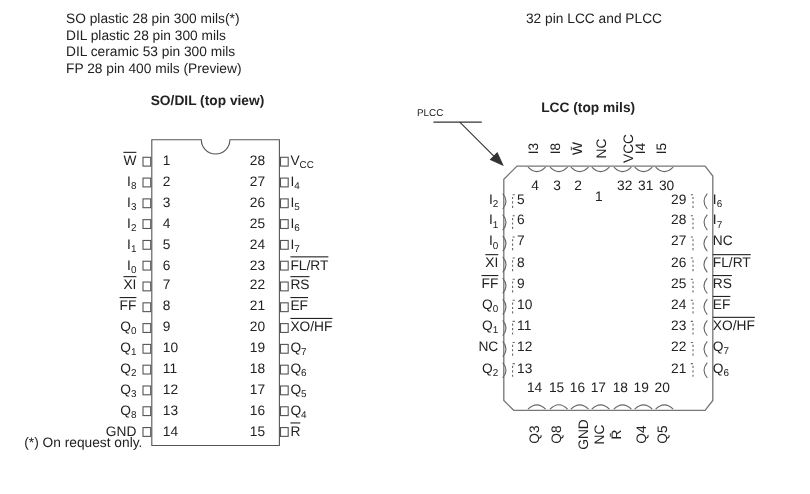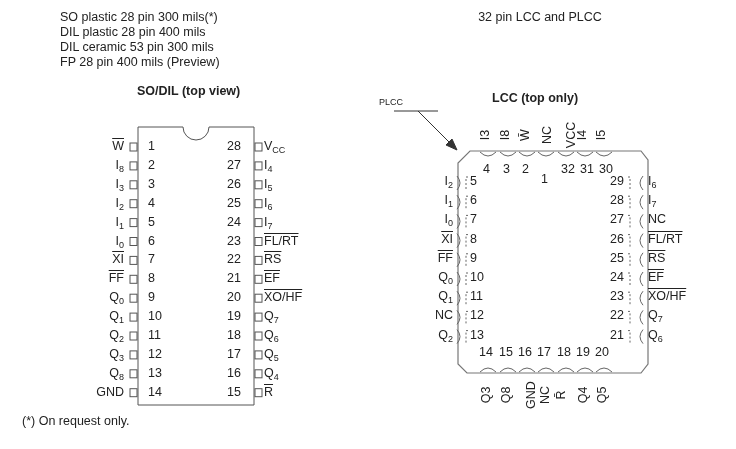--- a/index.html
+++ b/index.html
@@ -7,35 +7,35 @@
          font-family:"Liberation Sans", sans-serif; color:#222; }
   .abs { position:absolute; }
   .pkg-list { left:60px; top:10px; width:270px; font-size:12.5px; line-height:15px; }
   .lcc-title-top { left:440px; top:10px; width:200px; text-align:center; font-size:12.5px; }
   .view-title { font-weight:bold; font-size:12.5px; }
   .ol { text-decoration:overline; }
   sub { font-size:9px; vertical-align:-3px; line-height:0; }
   svg { position:absolute; left:0; top:0; }
   .pinlbl { font-size:12.5px; position:absolute; white-space:nowrap; }
   .pinnum { font-size:12.5px; position:absolute; white-space:nowrap; }
-  .note { left:22px; top:414px; font-size:12.5px; }
+  .note { left:22px; top:395px; font-size:12.5px; }
 </style>
 </head>
 <body>
 
 <div class="abs pkg-list">
   <div>SO plastic 28 pin 300 mils(*)</div>
-  <div>DIL plastic 28 pin 400 mils</div>
+  <div>DIL plastic 28 pin 300 mils</div>
   <div>DIL ceramic 53 pin 300 mils</div>
   <div>FP 28 pin 400 mils (Preview)</div>
 </div>
 <div class="abs lcc-title-top">32 pin LCC and PLCC</div>
 
 <div class="abs view-title" style="left:137px; top:84px;">SO/DIL (top view)</div>
-<div class="abs view-title" style="left:492px; top:91px;">LCC (top only)</div>
+<div class="abs view-title" style="left:492px; top:91px;">LCC (top mils)</div>
 <div class="abs" style="left:379px; top:97px; font-size:9px;">PLCC</div>
 
 <svg width="736" height="449">
 
   <g fill="none" stroke="#555" stroke-width="1">
     <path d="M138,127 L183,127 A13,13 0 0 0 209,127 L254,127 L254,405 L138,405 Z" fill="#fff"></path>
   </g>
 
   <g id="dilpins" fill="#fff" stroke="#555" stroke-width="1">
       <rect x="130" y="143" width="7" height="8"></rect>

